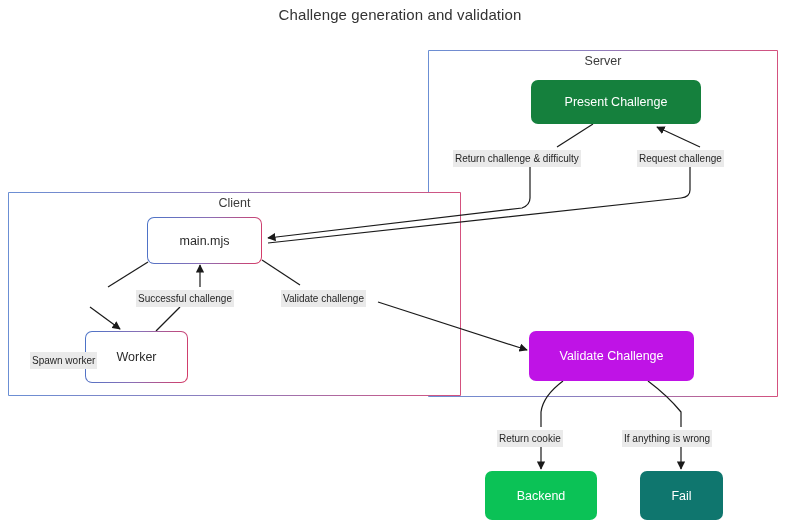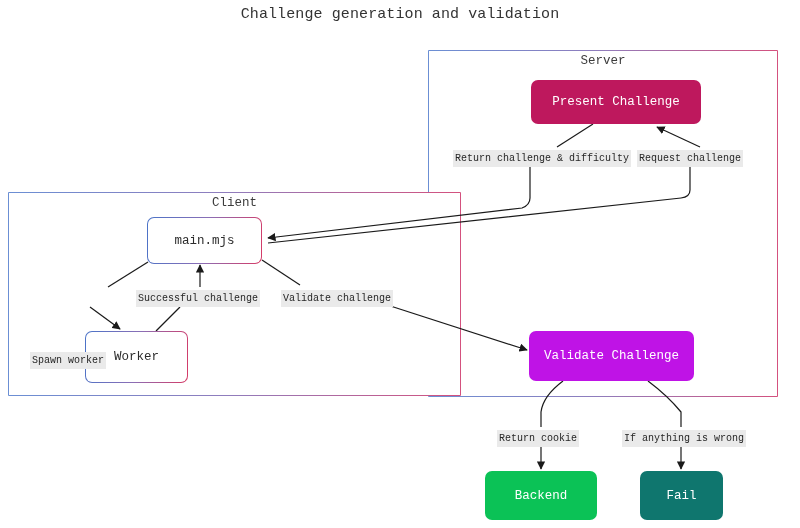--- a/index.html
+++ b/index.html
@@ -5,21 +5,21 @@
   html, body {
     margin: 0;
     padding: 0;
     background: #ffffff;
   }
   #canvas {
     position: relative;
     width: 800px;
     height: 528px;
     background: #ffffff;
-    font-family: Liberation Mono, monospace;
+    font-family: Liberation Sans, sans-serif;
     overflow: hidden;
   }
   #edges {
     position: absolute;
     left: 0;
     top: 0;
     width: 800px;
     height: 528px;
     pointer-events: none;
   }
@@ -130,21 +130,21 @@
 
     <path fill="none" stroke="#1a1a1a" stroke-width="1.2" d="M 563 381 Q 543 396 541 412 L 541 427"></path>
 
     <path fill="none" stroke="#1a1a1a" stroke-width="1.2" marker-end="url(#ah)" d="M 541 447 L 541 469"></path>
 
     <path fill="none" stroke="#1a1a1a" stroke-width="1.2" d="M 648 381 Q 668 396 681 412 L 681 427"></path>
 
     <path fill="none" stroke="#1a1a1a" stroke-width="1.2" marker-end="url(#ah)" d="M 681 447 L 681 469"></path>
   </svg>
 
-  <div class="node-fill" style="left:531px; top:80px; width:170px; height:44px; background:#be185d;">
+  <div class="node-fill" style="left:531px; top:80px; width:170px; height:44px; background:#15803d;">
     <span>Present Challenge</span>
   </div>
 
   <div class="node-outline" style="left:147px; top:217px; width:113px; height:45px;">
     <span>main.mjs</span>
   </div>
 
   <div class="node-outline" style="left:85px; top:331px; width:101px; height:50px;">
     <span>Worker</span>
   </div>

